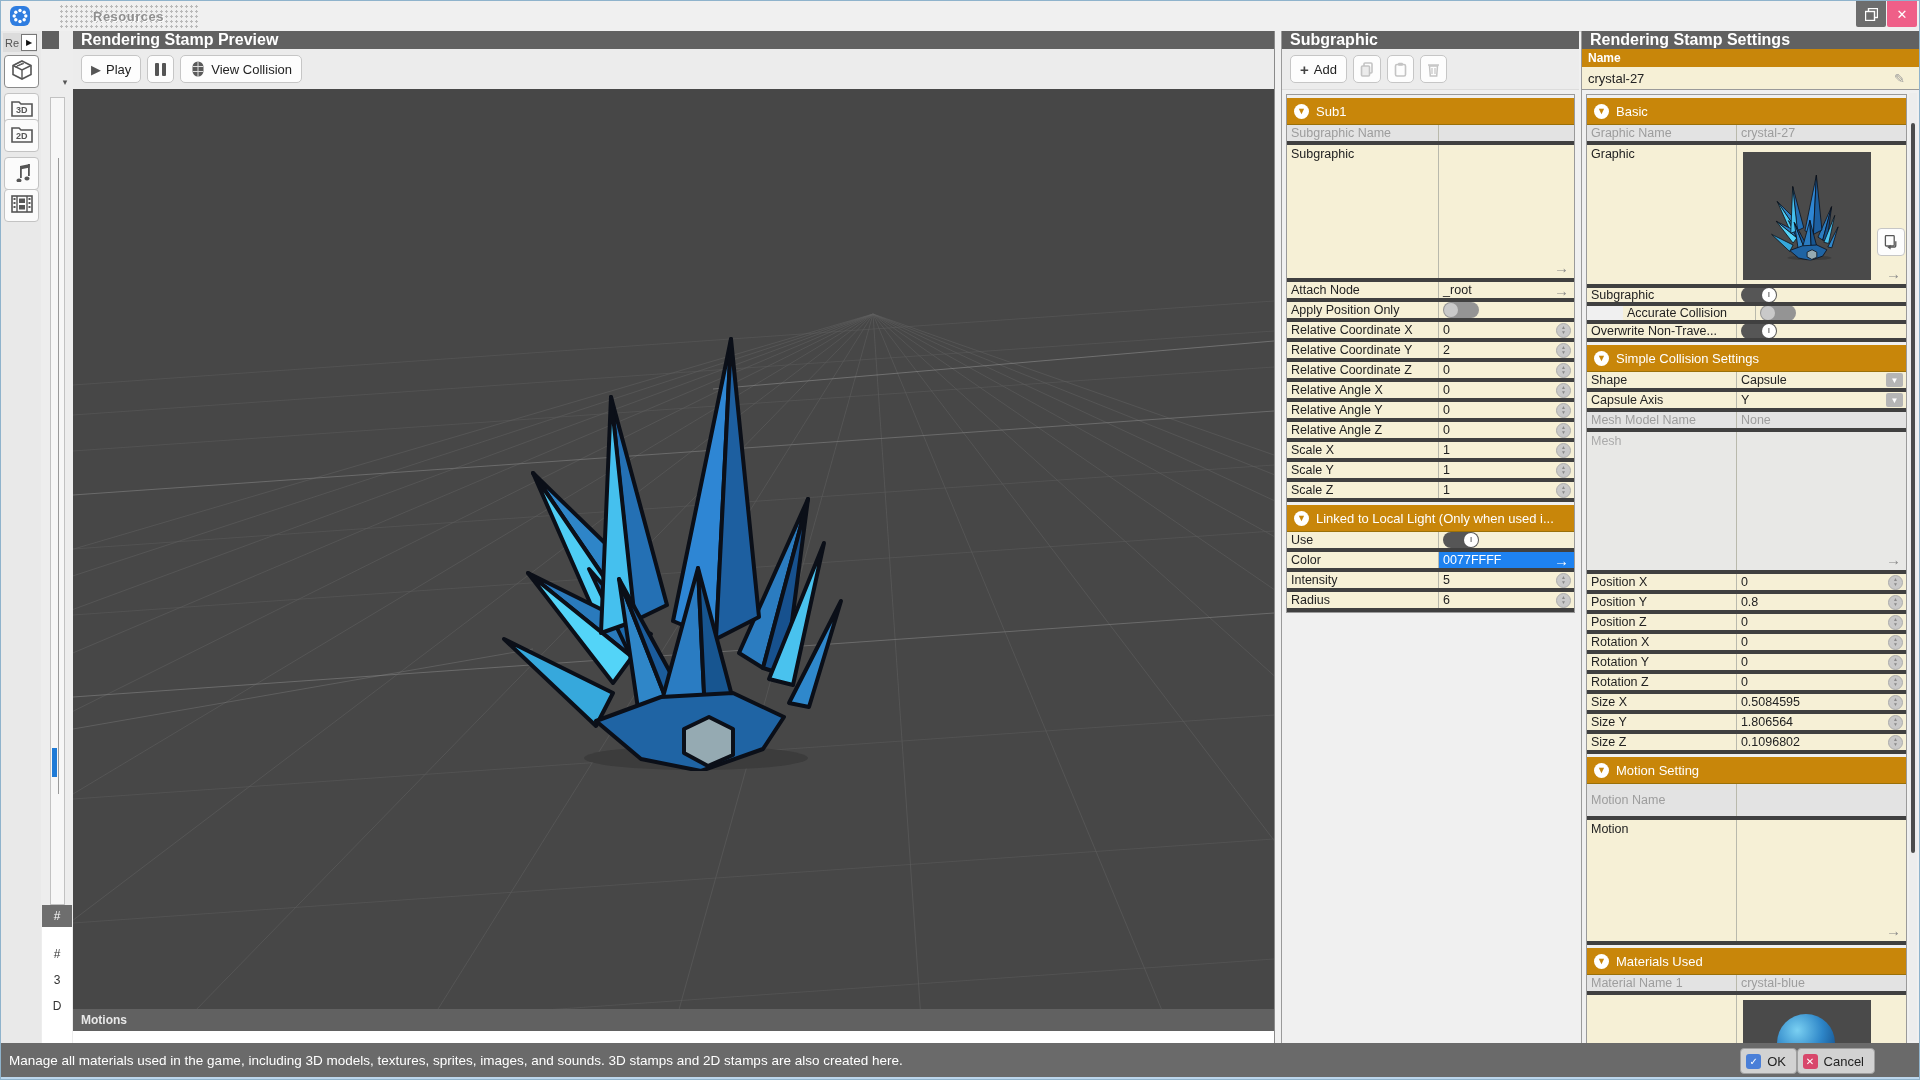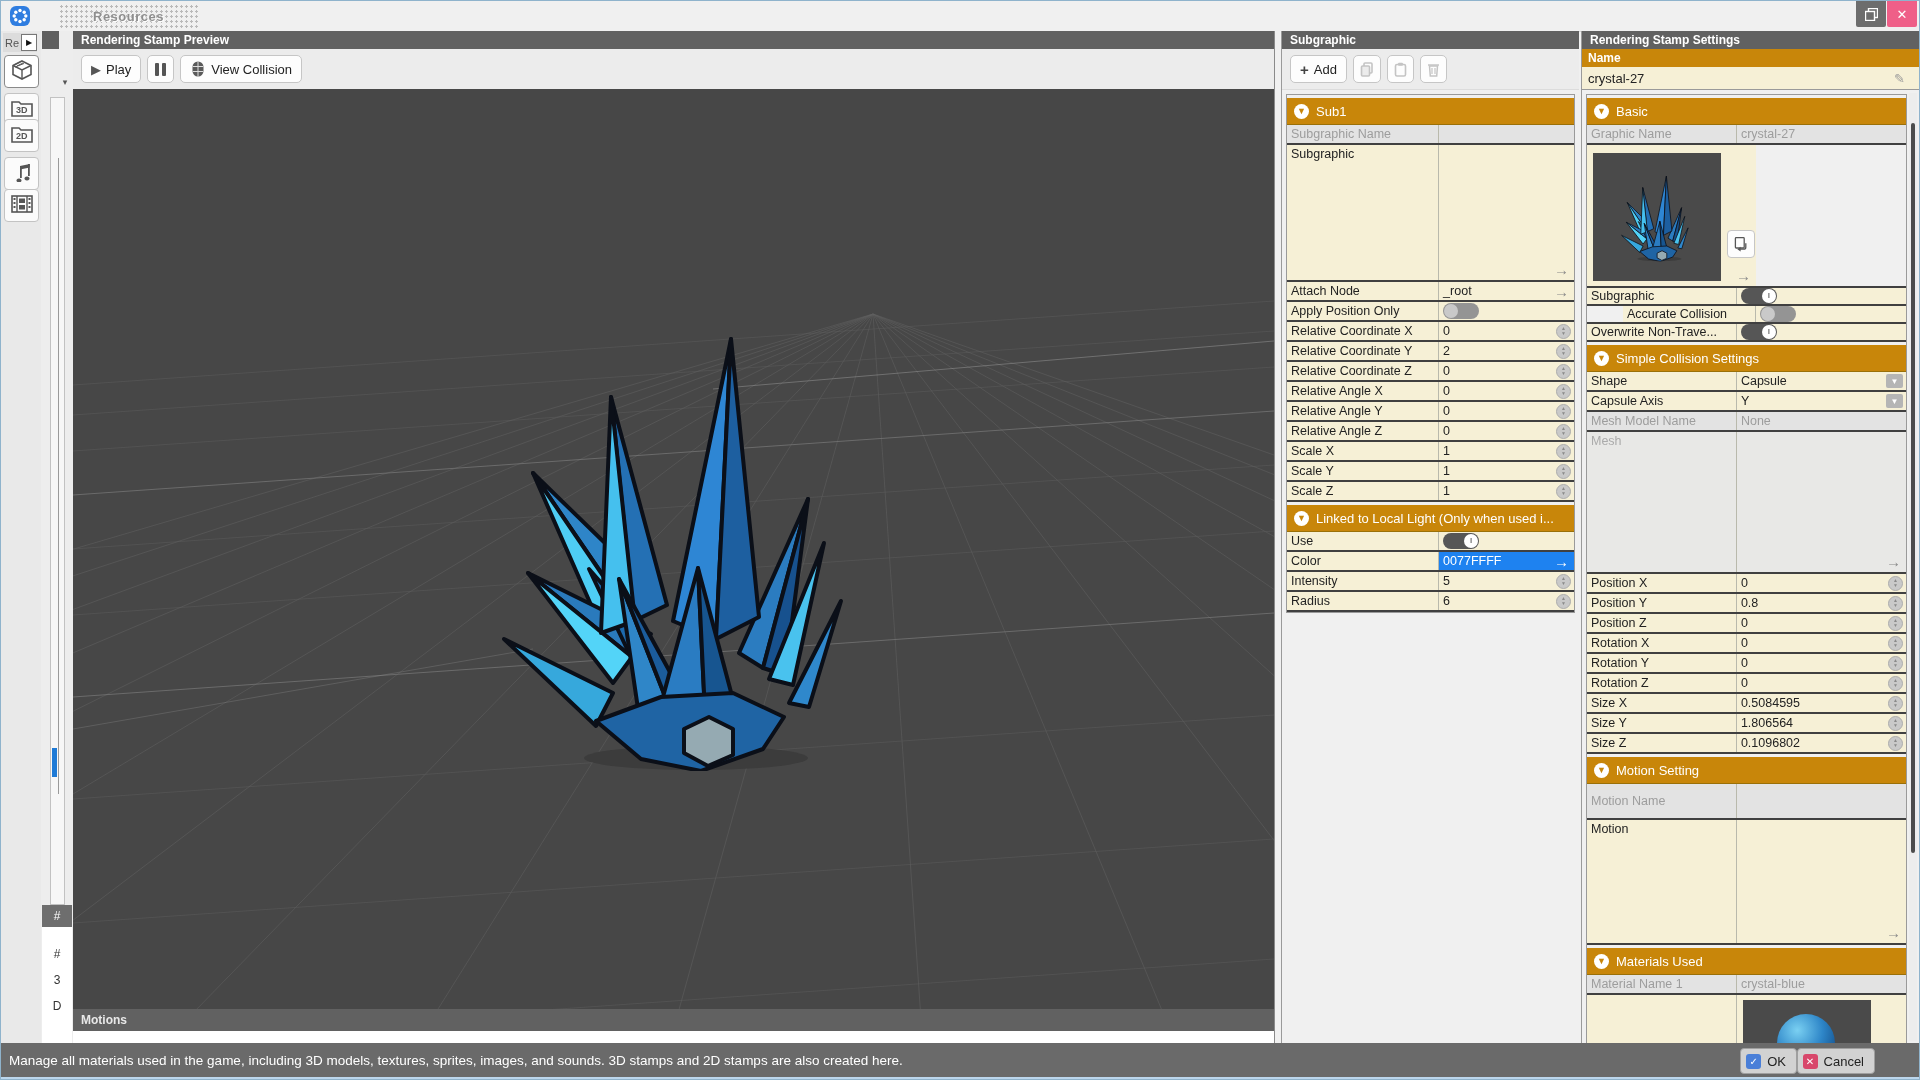--- a/index.html
+++ b/index.html
@@ -23,38 +23,38 @@
   
   #strip{position:absolute;left:40px;top:30px;width:32px;height:1012px;background:#ededed;}
   #strip-sq{position:absolute;left:1px;top:0;width:17px;height:18px;background:#5f5f5f;}
   #strip-col{position:absolute;left:17px;top:46px;width:14px;height:14px;color:#555;font-size:9px;line-height:10px;text-align:center;}
   #slider-track{position:absolute;left:9px;top:66px;width:15px;height:808px;background:#f7f7f7;border:1px solid #c2c2c2;box-sizing:border-box;}
   #slider-line{position:absolute;left:7px;top:60px;width:1px;height:636px;background:#9a9a9a;}
   #slider-handle{position:absolute;left:1px;top:650px;width:5px;height:29px;background:#1e7ad6;}
   #hash-box{position:absolute;left:1px;top:874px;width:30px;height:22px;background:#6e6e6e;color:#fff;font-size:12px;display:flex;align-items:center;justify-content:center;}
   #axis-col{position:absolute;left:1px;top:896px;width:30px;height:116px;background:#ffffff;color:#333;font-size:12px;text-align:center;line-height:26px;padding-top:14px;box-sizing:border-box;white-space:pre-line;}
   
-  .ptitle{height:18px;background:#616161;color:#fff;font-size:12px;font-weight:bold;display:flex;align-items:center;padding-left:8px;}
+  .ptitle{height:18px;background:#616161;color:#fff;font-size:16px;font-weight:bold;display:flex;align-items:center;padding-left:8px;}
   .toolbar{height:40px;background:#ececec;display:flex;align-items:center;gap:6px;padding-left:8px;border-bottom:1px solid #dcdcdc;}
   .tbtn{height:26px;background:#fdfdfd;border:1px solid #c6c6c6;border-radius:5px;display:flex;align-items:center;gap:5px;padding:0 9px;font-size:13px;color:#222;}
   .tbtn.disabled{color:#c0c0c0;}
   .tbtn .ticon{display:flex;align-items:center;justify-content:center;}
   
   #preview{position:absolute;left:72px;top:30px;width:1201px;height:1012px;background:#ececec;}
   #viewport{position:absolute;left:0;top:58px;width:1201px;height:920px;background:#474747;overflow:hidden;}
   #motions{position:absolute;left:0;top:978px;width:1201px;height:22px;background:#616161;color:#e8e8e8;font-size:12px;font-weight:bold;display:flex;align-items:center;padding-left:8px;box-sizing:border-box;}
   #motions-white{position:absolute;left:0;top:1000px;width:1201px;height:12px;background:#ffffff;}
   .crystal-big{position:absolute;left:428px;top:232px;width:380px;height:450px;}
   
   #subpanel{position:absolute;left:1280px;top:30px;width:298px;height:1012px;background:#f0f0f0;border-left:1px solid #9a9a9a;box-sizing:border-box;}
   #setpanel{position:absolute;left:1580px;top:30px;width:338px;height:1012px;background:#f0f0f0;border-left:1px solid #9a9a9a;box-sizing:border-box;}
   #gapcol{position:absolute;left:1273px;top:30px;width:7px;height:1012px;background:#f0f0f0;border-left:1px solid #8a8a8a;box-sizing:border-box;}
   .rows{margin:4px 4px 0 4px;border:1px solid #9a9a9a;background:#f0f0f0;}
   #setrows{margin-right:12px;}
-  .prow{display:flex;border-bottom:2px solid #404040;box-sizing:border-box;font-size:12.5px;color:#222;position:relative;}
+  .prow{display:flex;border-bottom:4px solid #404040;box-sizing:border-box;font-size:12.5px;color:#222;position:relative;}
   .cell-l{width:53%;padding:2px 4px;box-sizing:border-box;border-right:1px solid #b9b9ac;background:#f6f0d6;display:flex;align-items:center;overflow:hidden;white-space:nowrap;}
   .cell-r{width:47%;padding:2px 4px;box-sizing:border-box;background:#f6f0d6;display:flex;align-items:center;position:relative;overflow:hidden;white-space:nowrap;}
   #setrows .cell-l{width:47%;} #setrows .cell-r{width:53%;}
   .prow.gray .cell-l,.prow.gray .cell-r{background:#e3e3e3;color:#9d9d9d;}
   .prow.disabled .cell-l,.prow.disabled .cell-r{background:#e8e8e6;color:#ababab;}
   .prow.tall .cell-l{align-items:flex-start;}
   .prow.sel .cell-r{background:#1e82f0;color:#fff;}
   .section{height:26px;background:#c8860a;color:#fff;display:flex;align-items:center;gap:7px;padding-left:7px;font-size:13px;margin:3px 0 0 0;border-bottom:1px solid #9a7008;}
   .chev{width:15px;height:15px;border-radius:50%;background:#fff;color:#c8860a;font-size:9px;display:flex;align-items:center;justify-content:center;flex:0 0 15px;}
   .arrow{position:absolute;right:5px;color:#8a8a8a;font-size:15px;line-height:1;}
@@ -457,20 +457,21 @@
     <div class="rows" id="setrows">
         <div class="section">
           <span class="chev">▼</span>
           <span>Basic</span>
         </div>
         <div class="prow gray" style="height: 20px;">
           <div class="cell-l">Graphic Name</div>
           <div class="cell-r">crystal-27</div>
         </div>
         <div class="prow tall" style="height: 143px;">
+          <div class="cell-l">Graphic</div>
           <div class="cell-r">
             <div class="thumb" style="width:128px;height:128px;margin:3px 0 0 2px;">
               <svg viewBox="0 0 380 450" style="position:absolute;left:28px;top:18px;width:75px;height:92px;">
                 <use href="#crystal-sym"></use>
               </svg>
             </div>
             <span class="gfx-side">
               <svg width="16" height="16" viewBox="0 0 20 20">
                 <rect x="3" y="2" width="11" height="13" rx="1" fill="none" stroke="#555" stroke-width="1.6"></rect>
                 <path d="M16 9 v5 a2.5 2.5 0 0 1 -2.5 2.5 h-6" fill="none" stroke="#555" stroke-width="1.6"></path>

